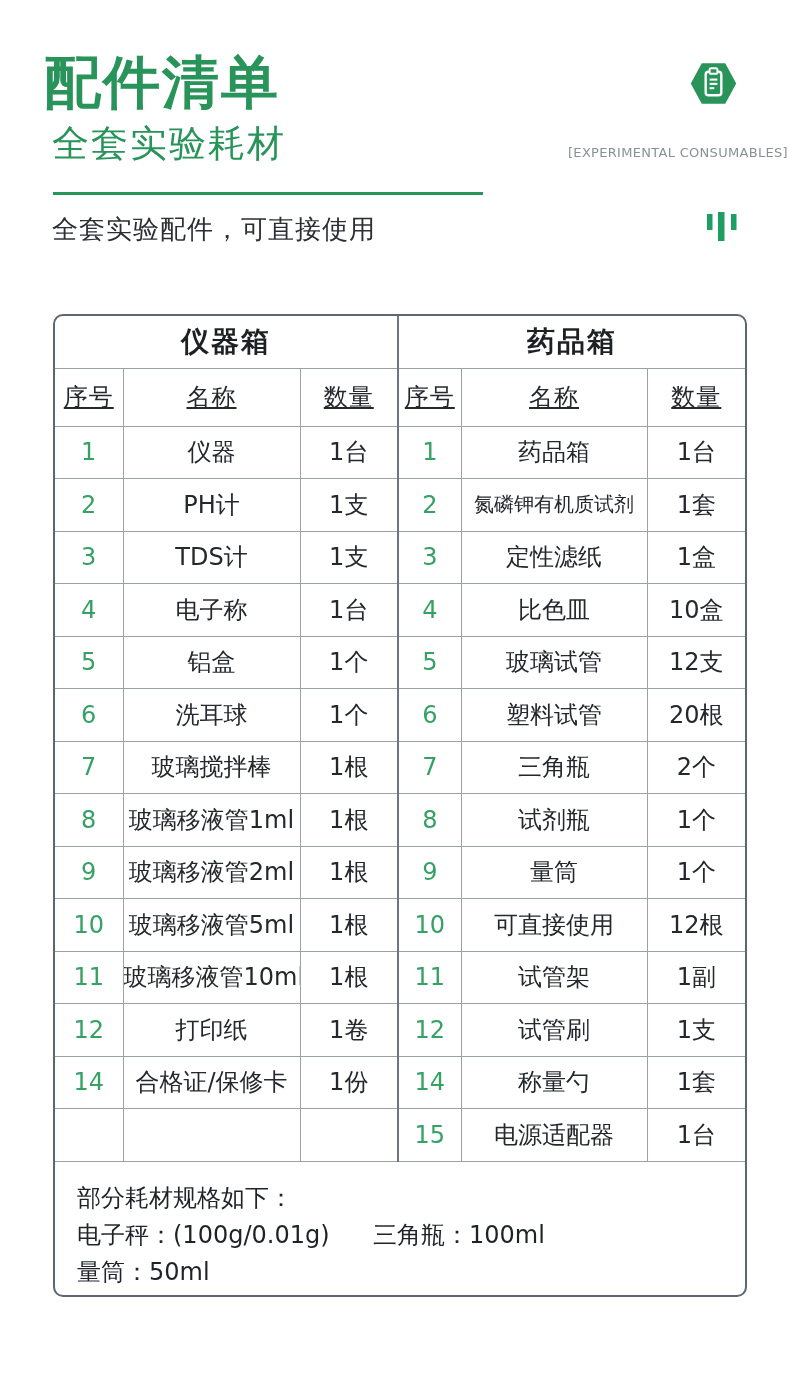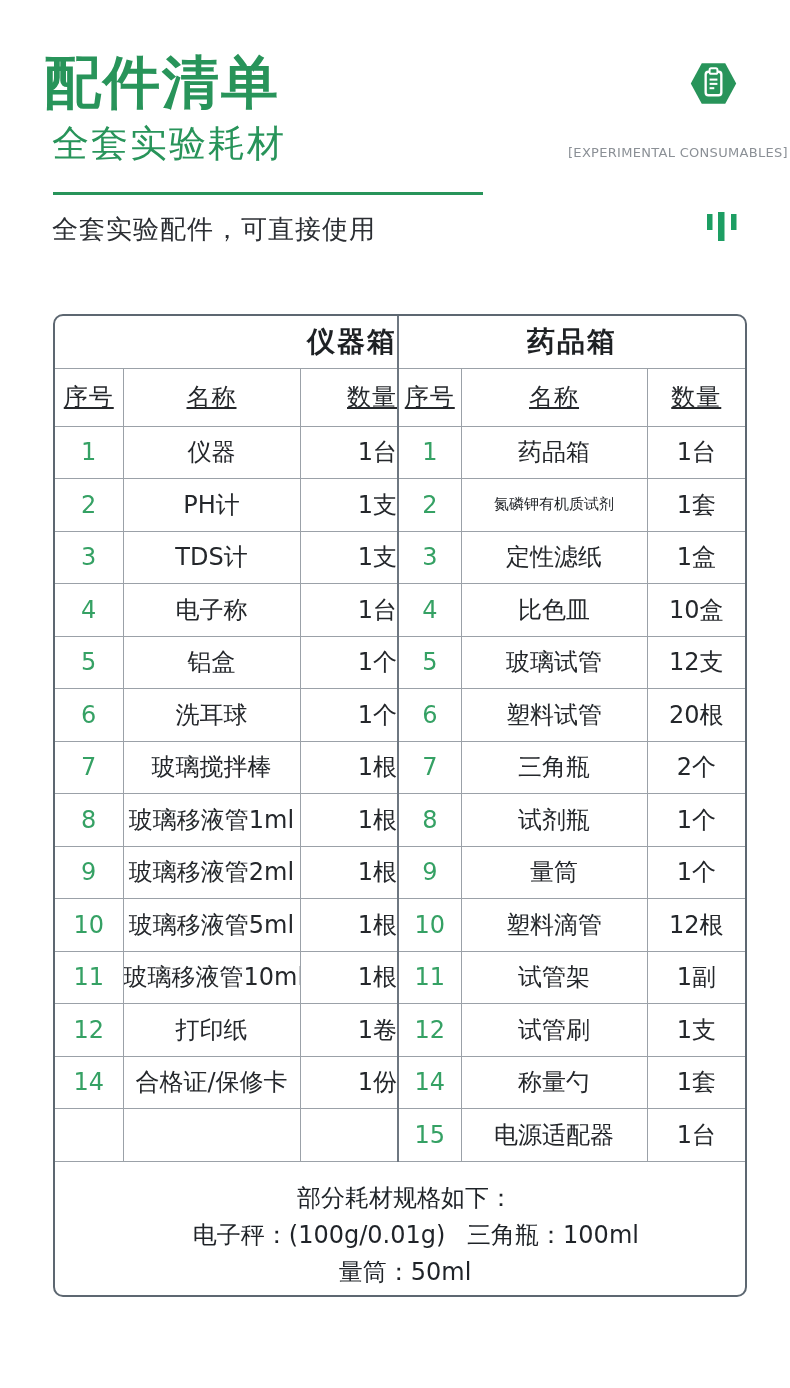--- a/index.html
+++ b/index.html
@@ -16,30 +16,30 @@
   .hex-icon { position:absolute; left:690px; top:56px; width:47px; height:47px; }
   .bars-icon { position:absolute; left:702px; top:206px; width:38px; height:33px; }
 
   
   .table-wrap { position:absolute; left:53px; top:310px; width:694px; height:983px; border:2px solid #5d6771; border-radius:10px; overflow:hidden; background:#fff; }
   table { width:100%; height:100%; border-collapse:collapse; table-layout:fixed; }
   col.c1{width:68px;} col.c2{width:177px;} col.c3{width:98px;} col.c4{width:63px;} col.c5{width:186px;} col.c6{width:98px;}
   th, td { border-right:1px solid #9ba1a8; border-bottom:1px solid #9ba1a8; text-align:center; vertical-align:middle;
            font-size:24px; color:#24272b; font-weight:400; overflow:hidden; white-space:nowrap; }
   th:last-child, td:last-child { border-right:none; }
-  .mid { border-right:2px solid #6e7781 !important;text-align:right; }
+  .mid { border-right:2px solid #6e7781 !important; }
   tr.ghead-row { height:52px; }
   tr.ghead-row th { font-size:28px; font-weight:600; color:#1e2124; letter-spacing:2px; }
   tr.chead-row { height:58px; }
   tr.chead-row th { letter-spacing:1px;text-decoration:underline; }
   tbody tr { height:49px; }
   td.num { color:#35a164; }
-  td.small { font-size:15px; letter-spacing:0; }
+  td.small { font-size:20px; letter-spacing:0; }
   tr.foot-row { height:134px; }
-  tr.foot-row td { border:none; text-align:center; vertical-align:top; padding:18px 12px 0 22px; font-size:24px; line-height:37px; color:#1f2328; }
+  tr.foot-row td { border:none; text-align:left; vertical-align:top; padding:18px 12px 0 22px; font-size:24px; line-height:37px; color:#1f2328; }
   .spec-col { display:inline-block; width:296px; }
 </style>
 </head>
 <body>
 
 <div class="page">
 
   <h1 class="title">配件清单</h1>
 
   <svg class="hex-icon" viewBox="0 0 60 56" aria-hidden="true">
@@ -160,21 +160,21 @@
             <td class="mid">1根</td>
             <td class="num">9</td>
             <td>量筒</td>
             <td>1个</td>
           </tr>
           <tr>
             <td class="num">10</td>
             <td>玻璃移液管5ml</td>
             <td class="mid">1根</td>
             <td class="num">10</td>
-            <td>塑料滴管</td>
+            <td>可直接使用</td>
             <td>12根</td>
           </tr>
           <tr>
             <td class="num">11</td>
             <td>玻璃移液管10ml</td>
             <td class="mid">1根</td>
             <td class="num">11</td>
             <td>试管架</td>
             <td>1副</td>
           </tr>

